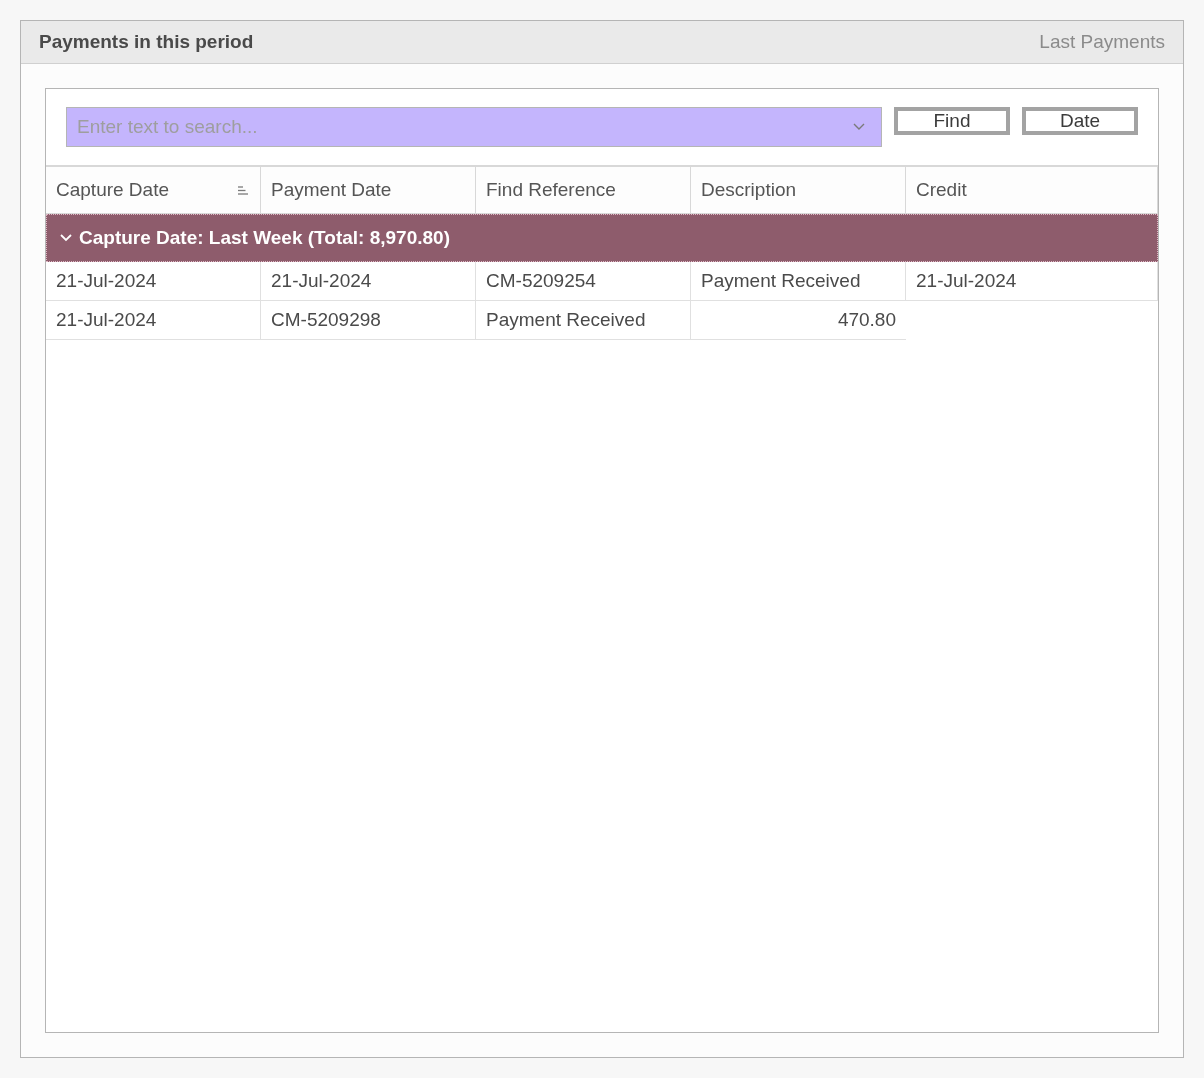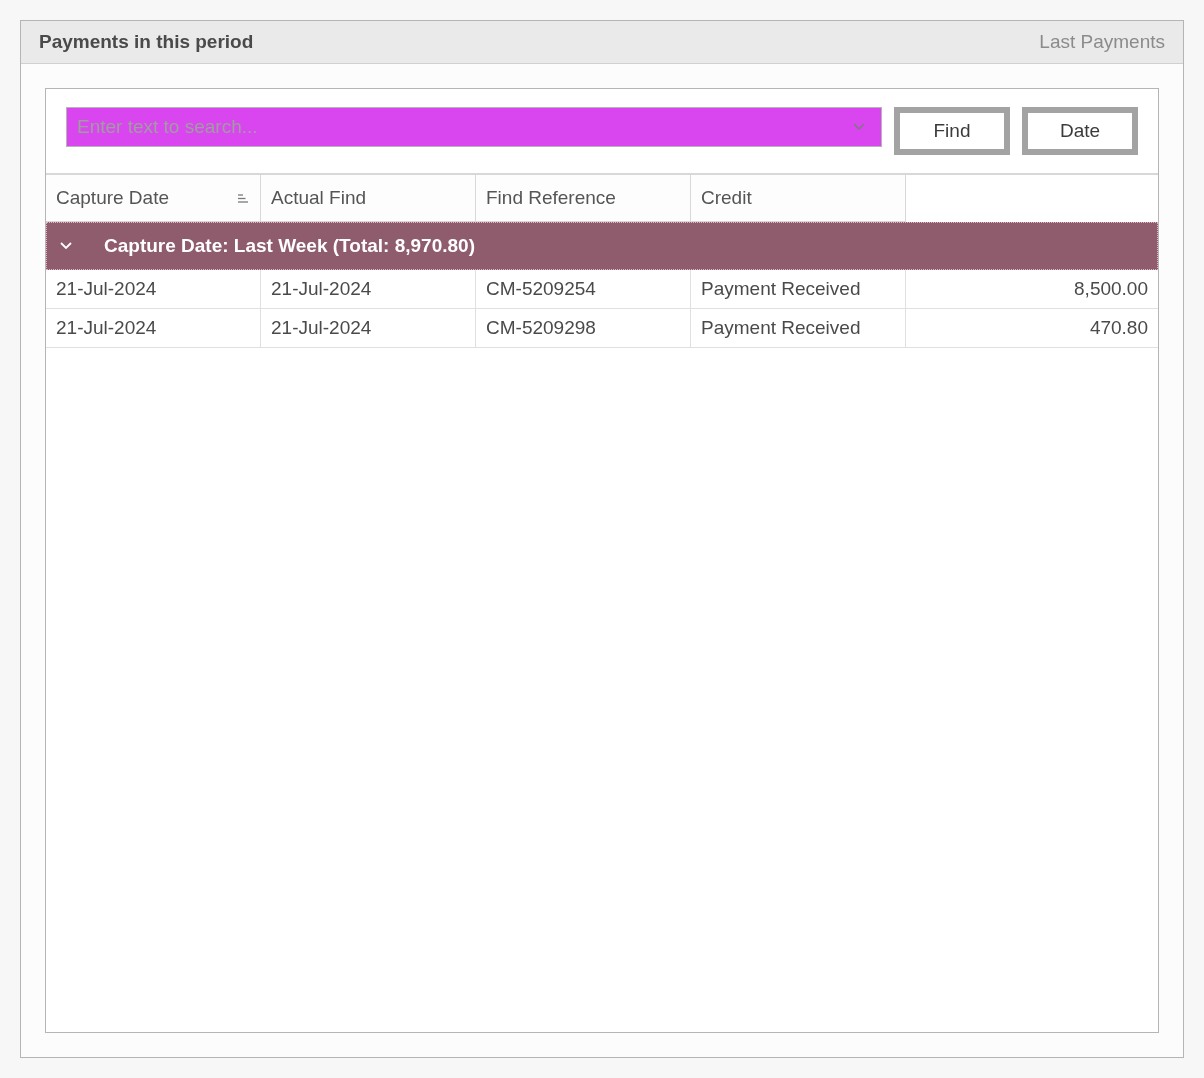--- a/index.html
+++ b/index.html
@@ -57,21 +57,21 @@
     display: flex;
     gap: 12px;
     padding: 18px 20px;
     border-bottom: 1px solid #d8d8d8;
   }
   .search-combo {
     display: flex;
     align-items: center;
     border: 1px solid #b5b5b5;
     flex: 1;
-    background: #d946ef;
+    background: #c4b5fd;
     height: 40px;
     padding: 0 8px 0 8px;
     cursor: text;
   }
   .search-combo input {
     flex: 1;
     border: none;
     outline: none;
     font-size: 19px;
     font-family: inherit;
@@ -80,24 +80,24 @@
   }
   .search-combo input::placeholder {
     color: #9e9e9e;
   }
   .dropdown-caret {
     padding: 0 8px;
     cursor: pointer;
   }
   .dropdown-caret svg { display:block; }
   .btn {
-    border: 6px solid #a3a3a3;
+    border: 4px solid #a3a3a3;
     background: #fff;
     min-width: 116px;
-    height: 48px;
+    height: 28px;
     display: flex;
     align-items: center;
     justify-content: center;
     cursor: pointer;
     color: #3b3b3b;
   }
   .grid {
     display: grid;
     grid-template-columns: 215px 215px 215px 215px 1fr;
     border-top: 1px solid #d8d8d8;
@@ -118,21 +118,21 @@
   .sort-icon svg { display:block; }
   .group-row {
     grid-column: 1 / -1;
     background: #8e5c6c;
     color: #ffffff;
     font-weight: 700;
     font-size: 19px;
     padding: 12px 12px;
     display: flex;
     align-items: center;
-    gap: 31px;
+    gap: 6px;
     cursor: pointer;
     border: 1px dotted #dfb8c4;
   }
   .group-caret svg { display:block; }
   .cell {
     border-bottom: 1px solid #e0e0e0;
     border-right: 1px solid #e0e0e0;
     padding: 8px 10px;
     white-space: nowrap;
     color: #4a4a4a;
@@ -179,43 +179,45 @@
             <span>Capture Date</span>
             <span class="sort-icon" style="margin-left:auto">
               <svg width="14" height="12" viewBox="0 0 14 12">
                 <line x1="2" y1="10" x2="12" y2="10" stroke="#7a7a7a" stroke-width="1.3"></line>
                 <line x1="2" y1="6.5" x2="9.5" y2="6.5" stroke="#7a7a7a" stroke-width="1.3"></line>
                 <line x1="2" y1="3" x2="7" y2="3" stroke="#7a7a7a" stroke-width="1.3"></line>
               </svg>
             </span>
           </div>
           <div class="col-header">
-            <span>Actual Find</span>
+            <span>Payment Date</span>
           </div>
           <div class="col-header">
             <span>Find Reference</span>
+          </div>
+          <div class="col-header">
+            <span>Description</span>
           </div>
           <div class="col-header">
             <span>Credit</span>
           </div>
 
           <div class="group-row">
             <span class="group-caret">
               <svg width="14" height="10" viewBox="0 0 14 10">
                 <path d="M2 2 L7 7 L12 2" fill="none" stroke="#ffffff" stroke-width="1.8"></path>
               </svg>
             </span>
             <span>Capture Date: Last Week (Total: 8,970.80)</span>
           </div>
 
           <div class="cell">21-Jul-2024</div>
           <div class="cell">21-Jul-2024</div>
           <div class="cell">CM-5209254</div>
           <div class="cell">Payment Received</div>
-          <div class="cell num last">8,500.00</div>
 
           <div class="cell">21-Jul-2024</div>
           <div class="cell">21-Jul-2024</div>
           <div class="cell">CM-5209298</div>
           <div class="cell">Payment Received</div>
           <div class="cell num last">470.80</div>
         </div>
 
         <div class="grid-body-filler"></div>
       </div>

